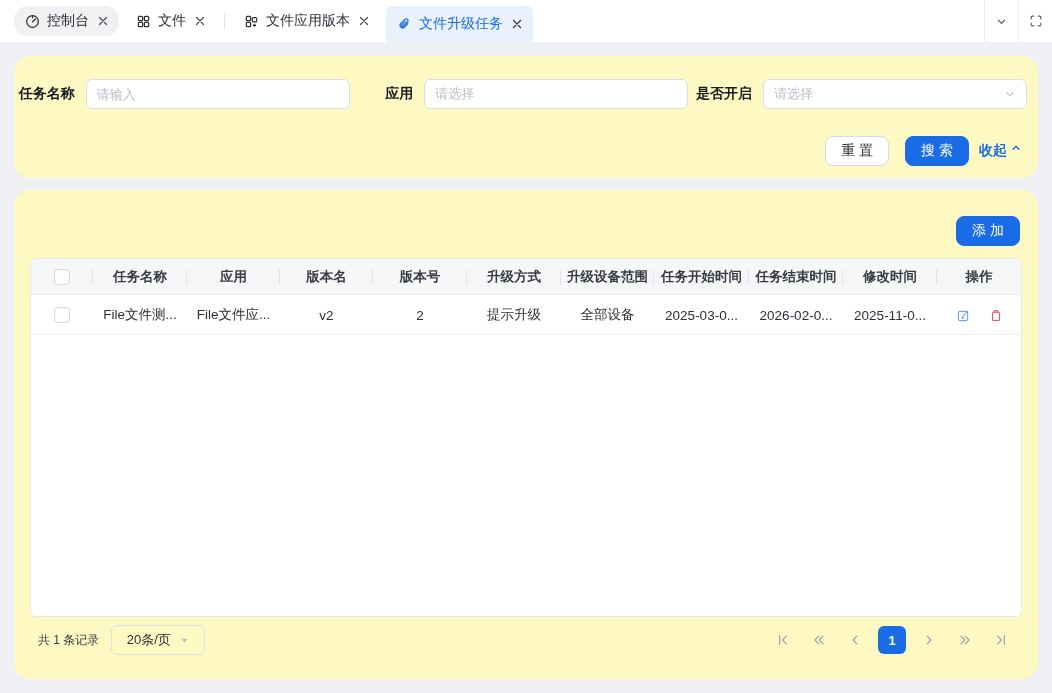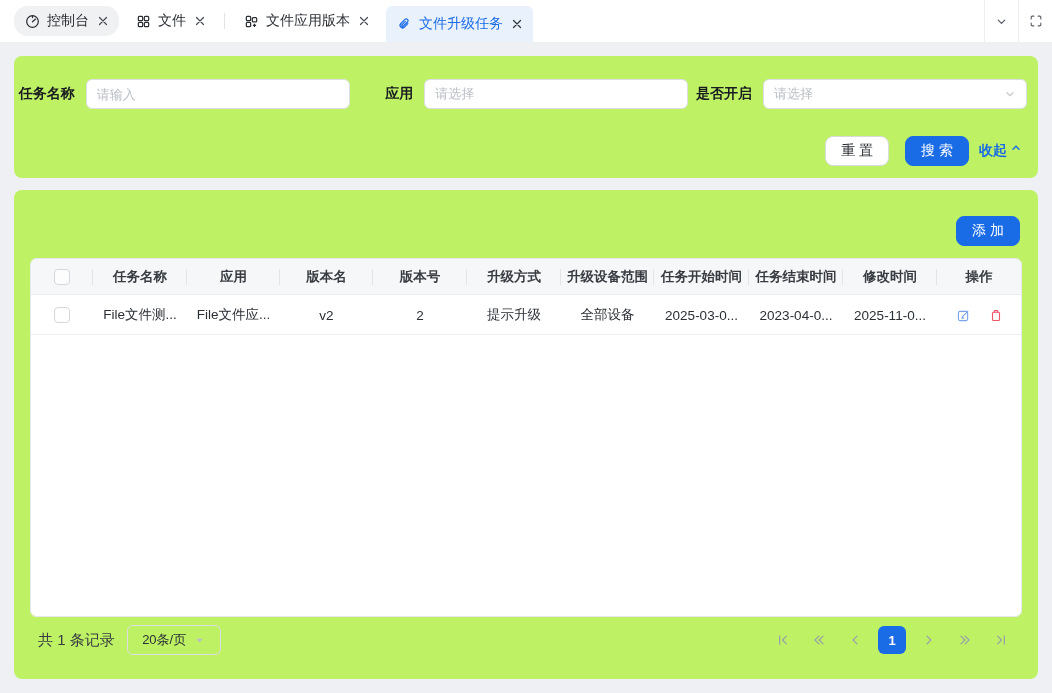--- a/index.html
+++ b/index.html
@@ -38,21 +38,21 @@
   .vdiv { width:1px; height:16px; background:#e1e3e6; margin:0 8px 0 2px; }
   .tab-actions { margin-left:auto; display:flex; height:42px; }
   .tbtn {
     width:34px; height:42px; border:none; background:transparent;
     border-left:1px solid #eceef0; color:#5a6069;
     display:flex; align-items:center; justify-content:center; cursor:pointer;
   }
 
   
   .content { flex:1; min-height:0; padding:14px; display:flex; flex-direction:column; gap:12px; }
-  .card { background:#bef264; border-radius:8px; }
+  .card { background:#fef9c3; border-radius:16px; }
 
   
   .filter-card { flex:0 0 122px; padding:23px 8px 0 0; }
   .filter-grid { display:grid; grid-template-columns:1fr 1fr 1fr; }
   .ffield { display:flex; align-items:center; justify-content:flex-end; padding-right:3px; }
   .ffield label { font-size:14px; font-weight:700; color:#181b20; margin-right:11px; white-space:nowrap; }
   .fcontrol {
     width:264px; height:30px; border:1px solid #dcdee2; border-radius:6px;
     background:#fff; padding:0 10px; font-size:13px;
     display:flex; align-items:center; position:relative;
@@ -115,21 +115,21 @@
   .op.edit { color:var(--edit-blue,#7AA3EC); }
   .op.del { color:var(--danger,#EF566A); }
   .tbody-empty { flex:1; background:#fff; }
 
   
   .tfooter {
     flex:0 0 46px; display:flex; align-items:center; justify-content:space-between;
     padding:0 8px;
   }
   .tfoot-left { display:flex; align-items:center; gap:12px; }
-  .total-text { font-size:15px; color:#383c42; }
+  .total-text { font-size:12px; color:#383c42; }
   .psize {
     width:94px; height:30px; border:1px solid #dcdee2; border-radius:6px;
     display:flex; align-items:center; justify-content:center; gap:8px;
     font-size:13px; color:#2b2f36; cursor:pointer;
   }
   .psize .caret { color:#b9bec6; }
   .pagination { display:flex; align-items:center; gap:10px; }
   .pg {
     min-width:26px; height:26px; display:flex; align-items:center; justify-content:center;
     color:#9aa0a8; cursor:pointer; border-radius:6px;
@@ -297,21 +297,21 @@
         <div class="td">
           <span class="checkbox"></span>
         </div>
         <div class="td">File文件测...</div>
         <div class="td">File文件应...</div>
         <div class="td">v2</div>
         <div class="td">2</div>
         <div class="td">提示升级</div>
         <div class="td">全部设备</div>
         <div class="td">2025-03-0...</div>
-        <div class="td">2023-04-0...</div>
+        <div class="td">2026-02-0...</div>
         <div class="td">2025-11-0...</div>
         <div class="td ops">
           <span class="op edit">
             <svg width="15" height="15" viewBox="0 0 16 16" fill="none" stroke="currentColor" stroke-width="1.2" stroke-linecap="round" stroke-linejoin="round">
               <rect x="2.6" y="3.6" width="9.8" height="9.8" rx="1.6"></rect>
               <path d="M6.9 9.3 L12.6 3.6 M6.9 9.3 l-.5 1.8 1.8-.5"></path>
             </svg>
           </span>
           <span class="op del">
             <svg width="14" height="15" viewBox="0 0 16 16" fill="none" stroke="currentColor" stroke-width="1.3" stroke-linecap="round">

